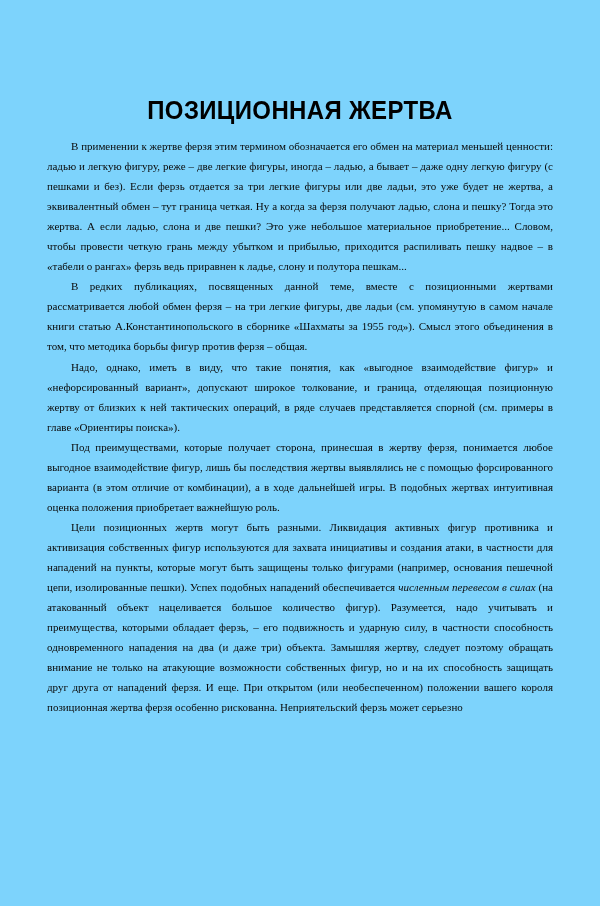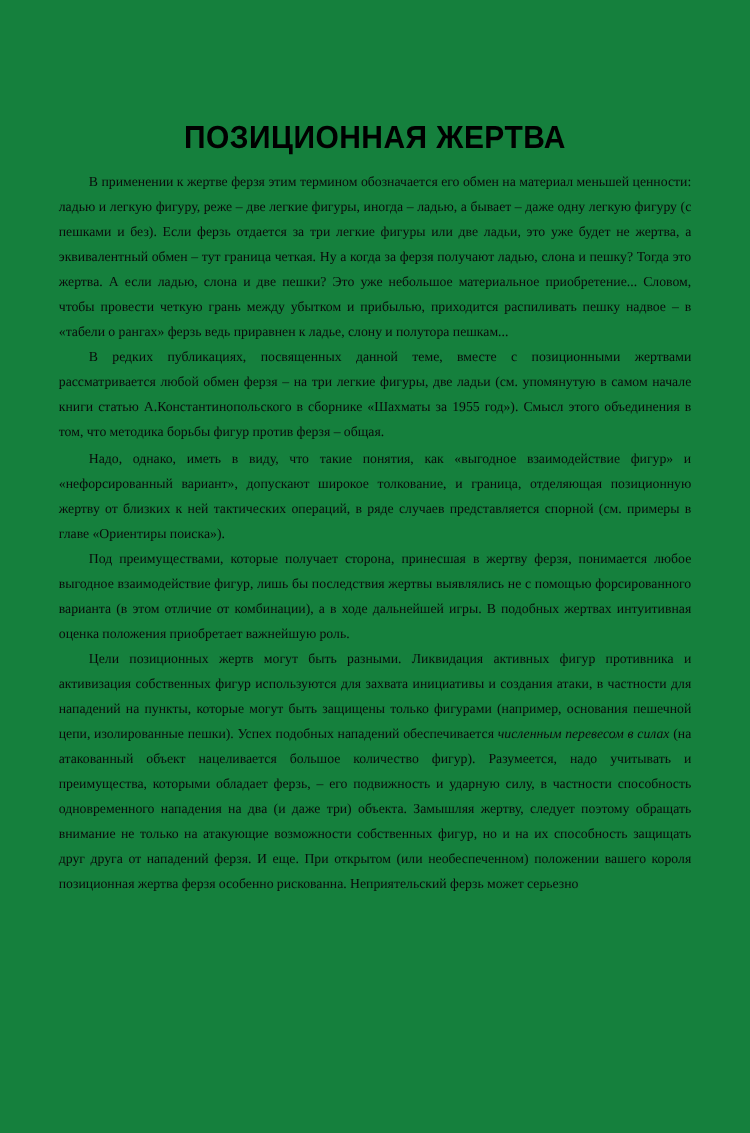--- a/index.html
+++ b/index.html
@@ -13,21 +13,21 @@
     overflow: hidden;
     font-family: "Liberation Serif", "DejaVu Serif", serif;
     color: #0a0a0a;
     -webkit-font-smoothing: antialiased;
   }
 
   .page {
     position: relative;
     width: 600px;
     height: 906px;
-    background: #15803d;
+    background: #7dd3fc;
     box-sizing: border-box;
   }
 
   .page-title {
     position: absolute;
     left: 0;
     right: 0;
     top: 78px;
     text-align: center;
     font-family: "Liberation Sans", "DejaVu Sans", sans-serif;

